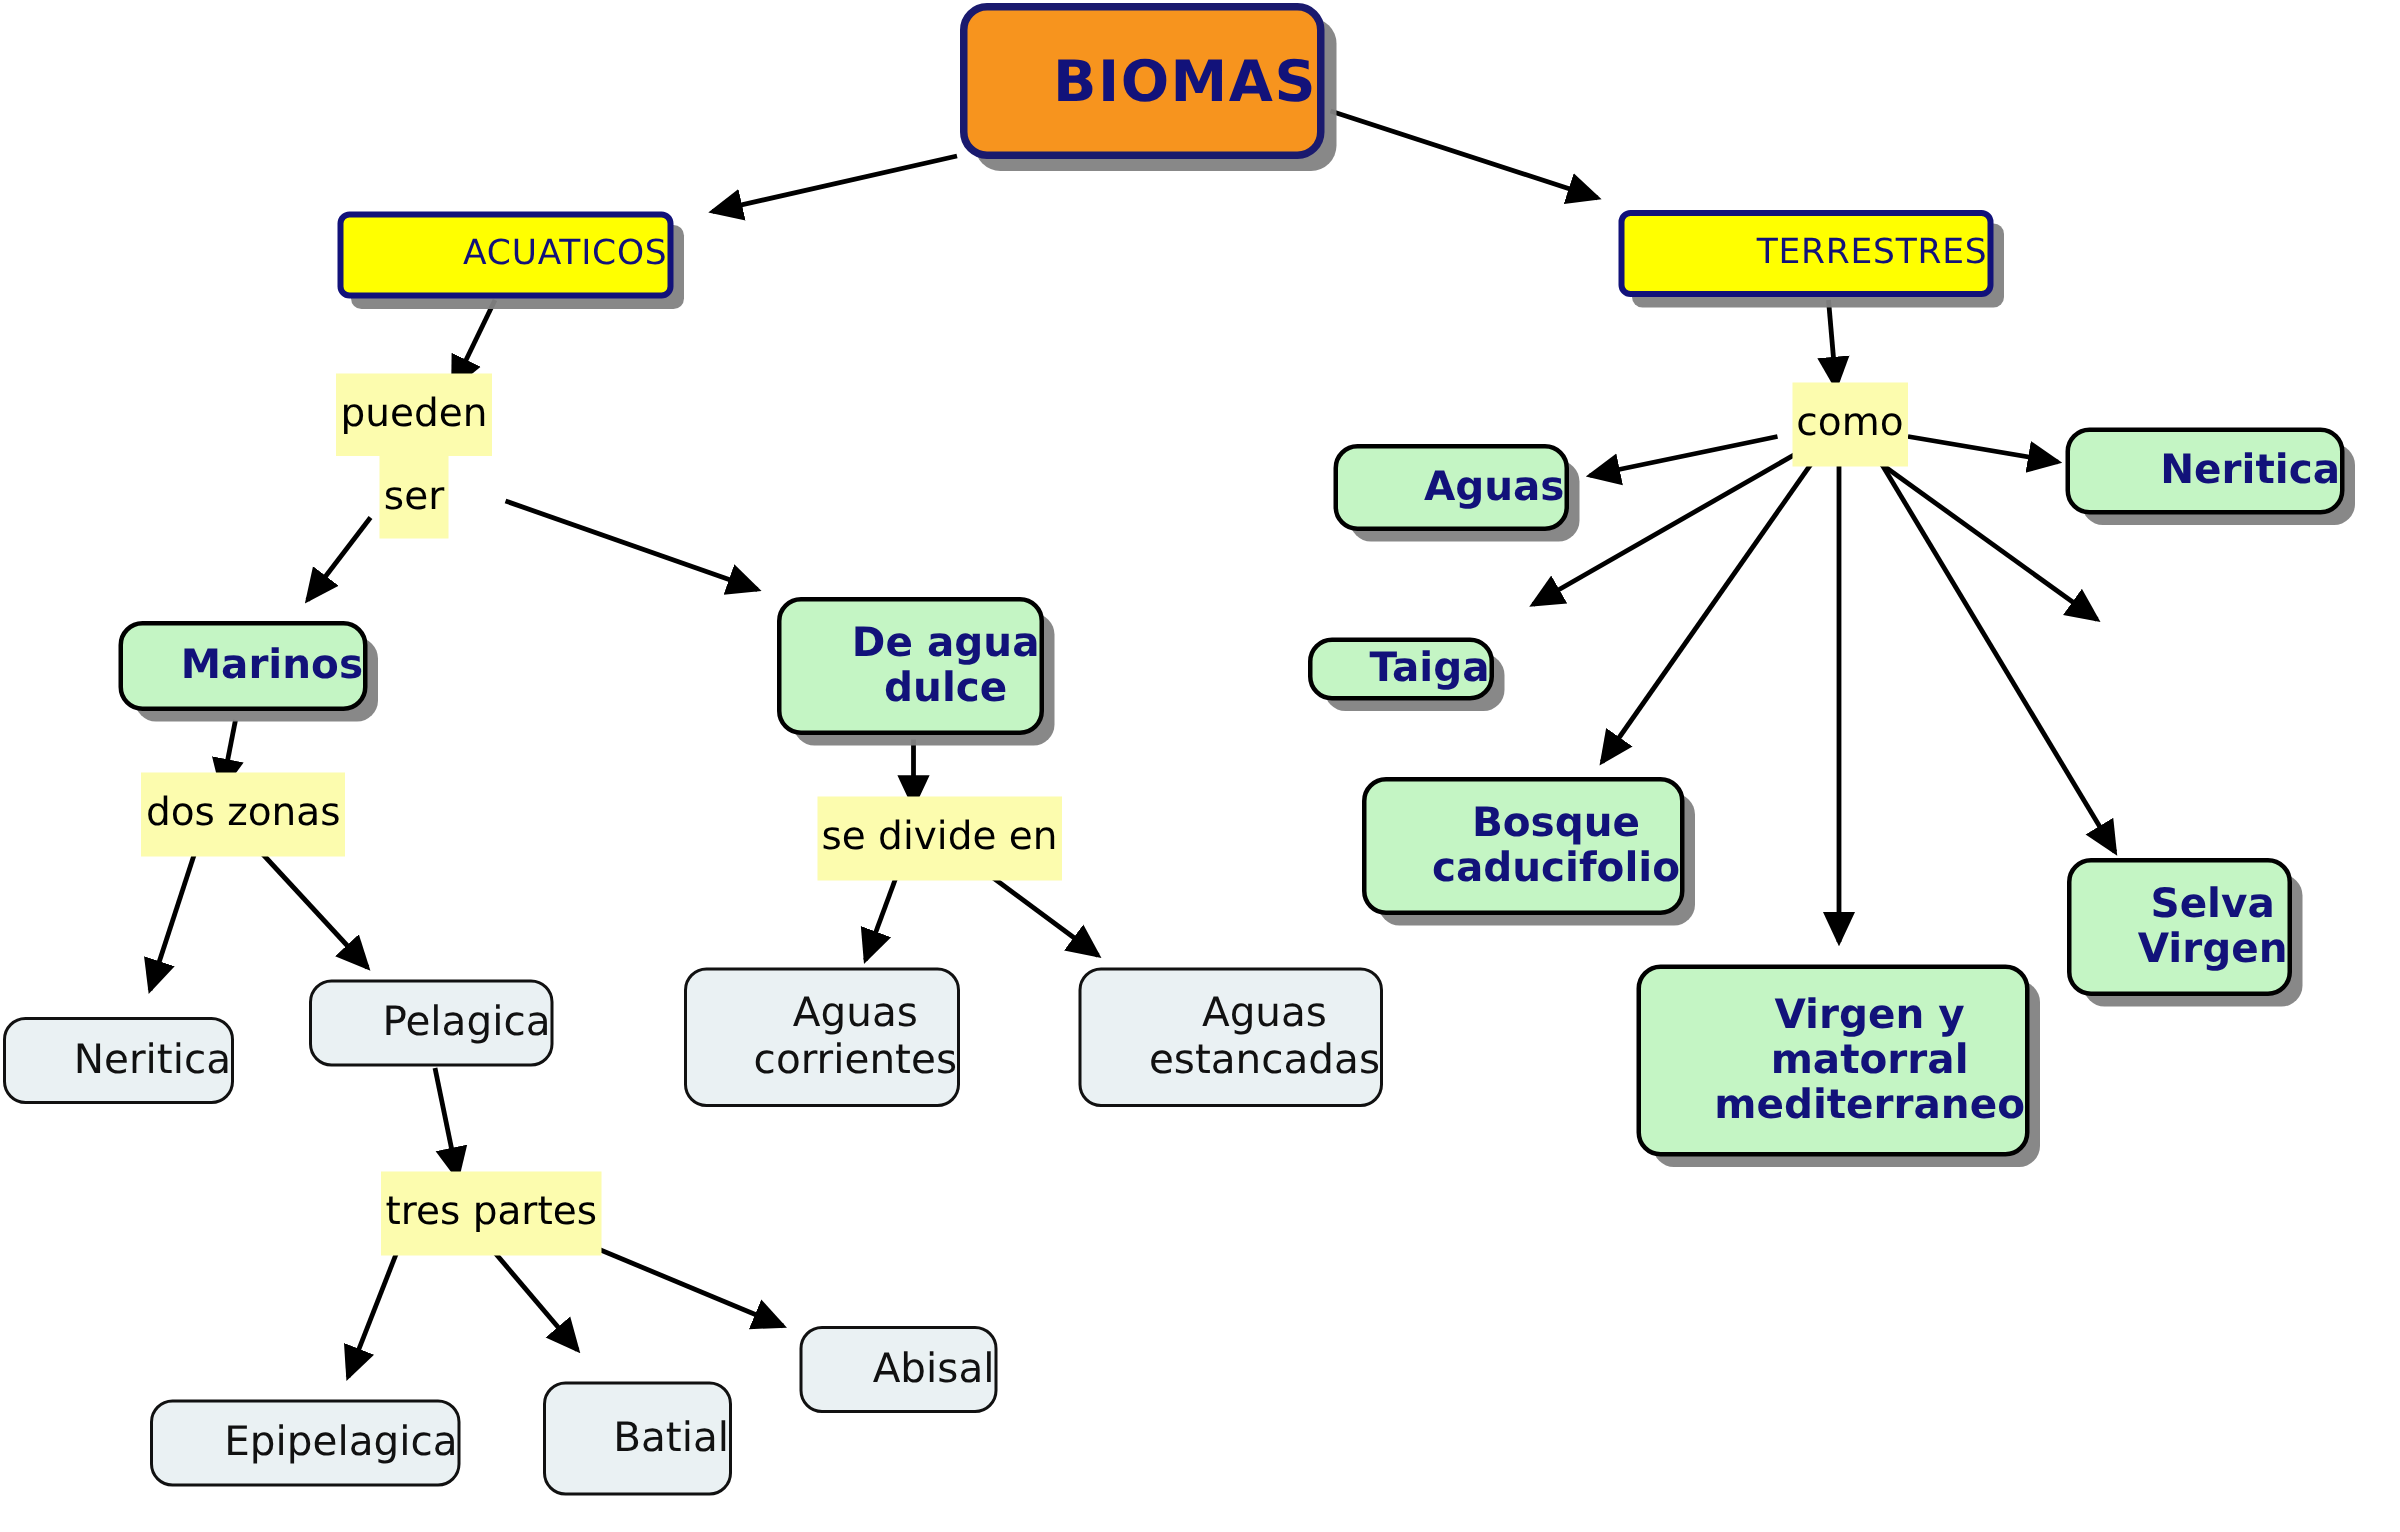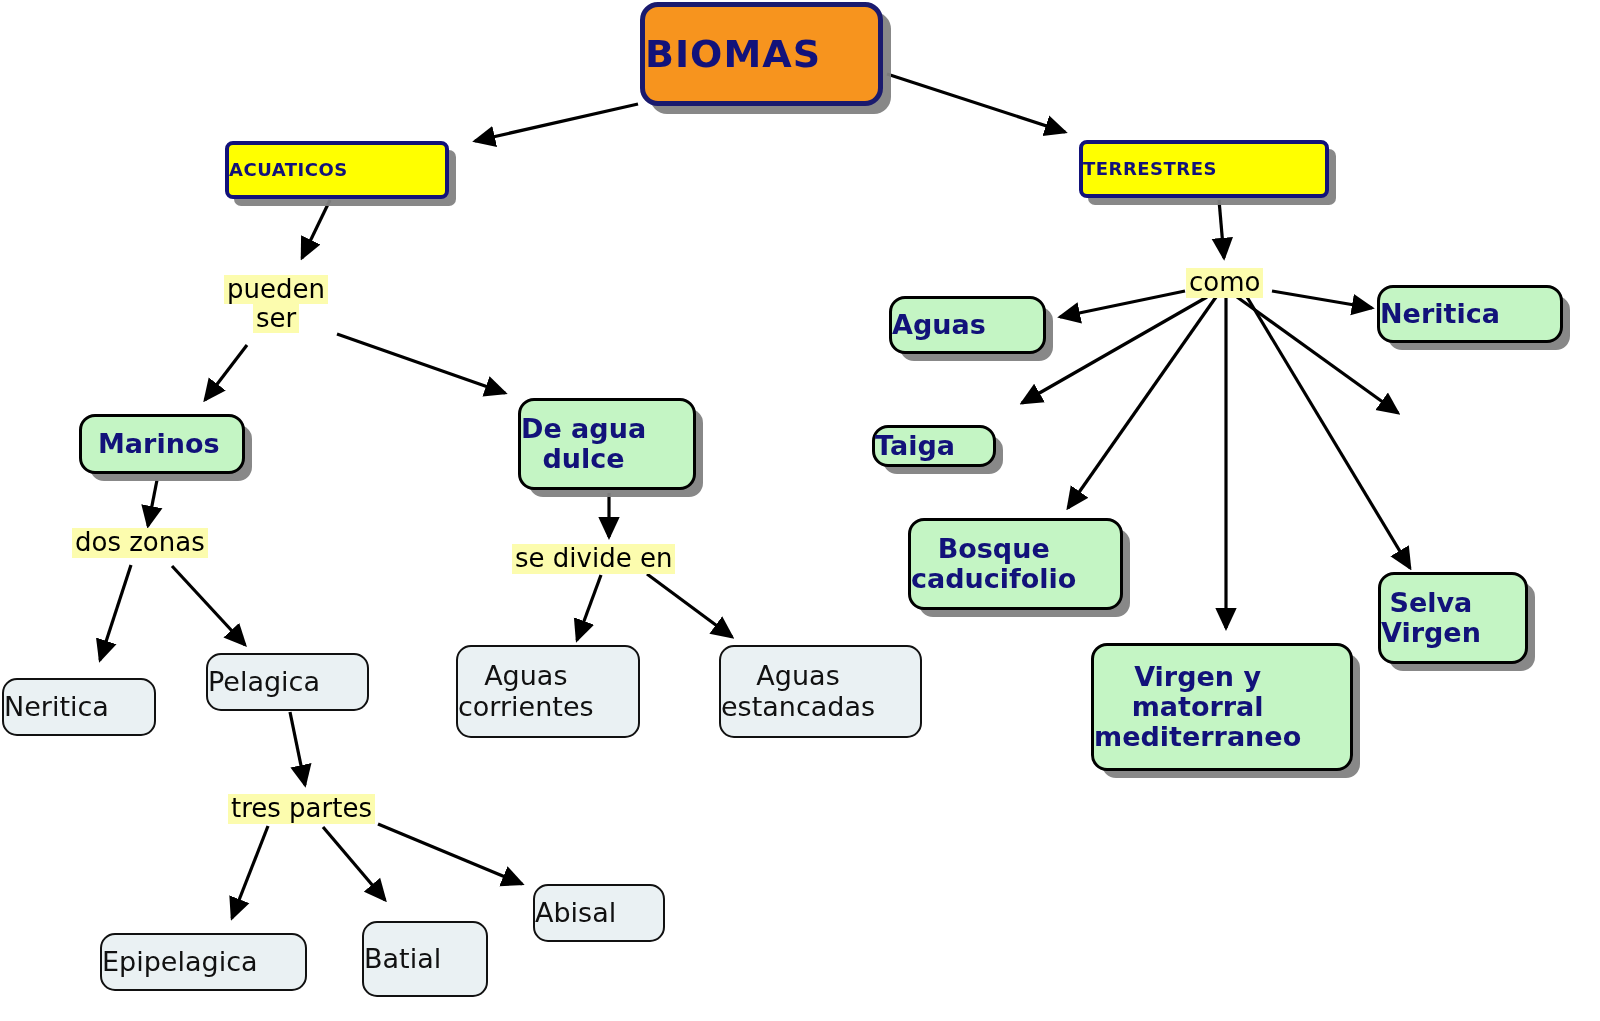--- a/index.html
+++ b/index.html
@@ -24,21 +24,21 @@
     top: 0;
     width: 1600px;
     height: 1021px;
     pointer-events: none;
   }
   .node {
     position: absolute;
     box-sizing: border-box;
     display: flex;
     align-items: center;
-    justify-content: flex-start;
+    justify-content: flex-end;
     text-align: center;
     line-height: 1.12;
     z-index: 5;
   }
   
   .n-root {
     background: #f7941e;
     border: 5px solid #1a1a6e;
     border-radius: 18px;
     color: #12127a;
@@ -46,22 +46,22 @@
     font-size: 38px;
     letter-spacing: 1px;
     box-shadow: 9px 9px 0 -1px rgba(130,130,130,0.95);
   }
   
   .n-cat {
     background: #ffff00;
     border: 4px solid #12127a;
     border-radius: 8px;
     color: #12127a;
-    font-weight: bold;
-    font-size: 18px;
+    font-weight: normal;
+    font-size: 23px;
     letter-spacing: 0.5px;
     box-shadow: 8px 8px 0 -1px rgba(130,130,130,0.95);
   }
   
   .n-green {
     background: #c4f5c4;
     border: 3px solid #000000;
     border-radius: 16px;
     color: #12127a;
     font-weight: bold;
@@ -81,21 +81,21 @@
   .n-link {
     color: #000000;
     font-weight: normal;
     font-size: 26px;
     background: transparent;
     padding: 0;
   }
   .n-link span.hl {
     background: #fcfcae;
     display: inline-block;
-    padding: 0 3px;
+    padding: 13px 3px;
   }
   .n-link.two-line {
     flex-direction: column;
     justify-content: center;
   }
 </style>
 </head>
 <body>
 
 <div id="canvas">

